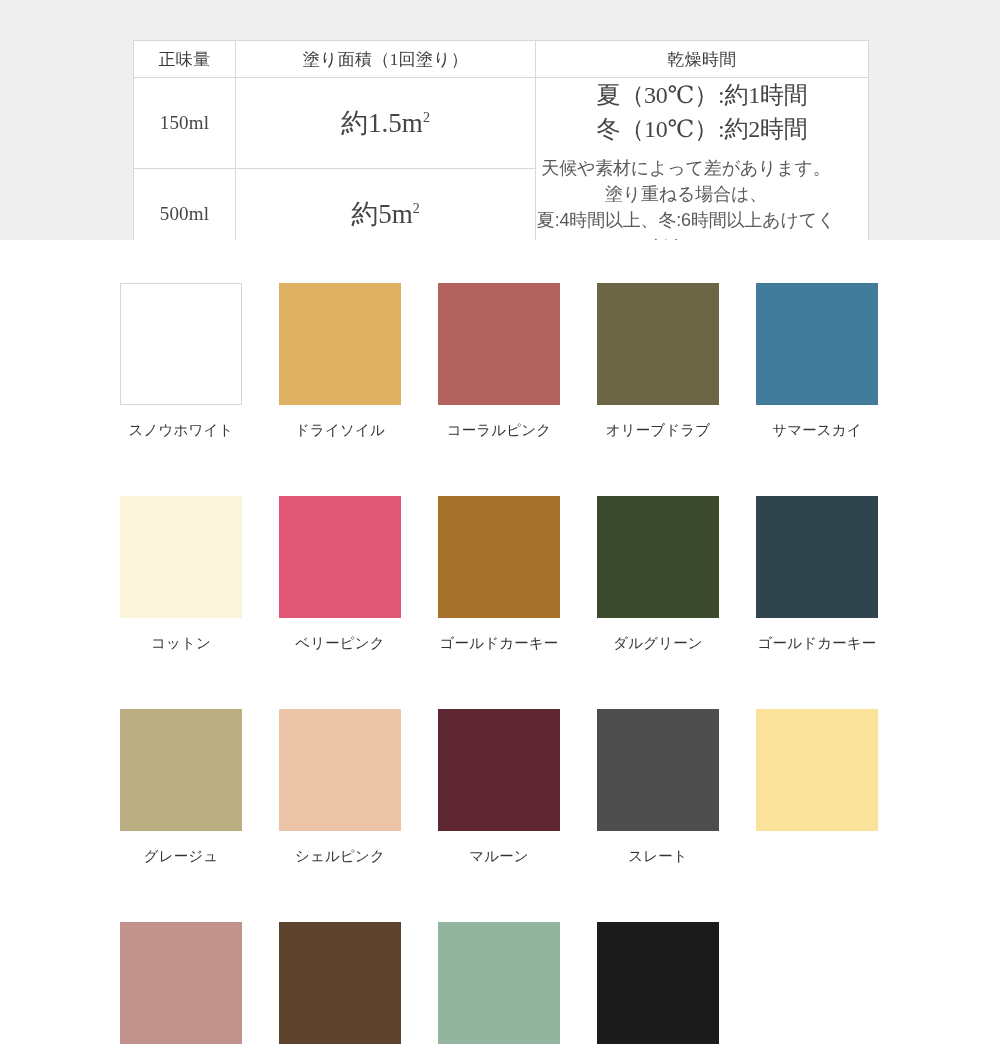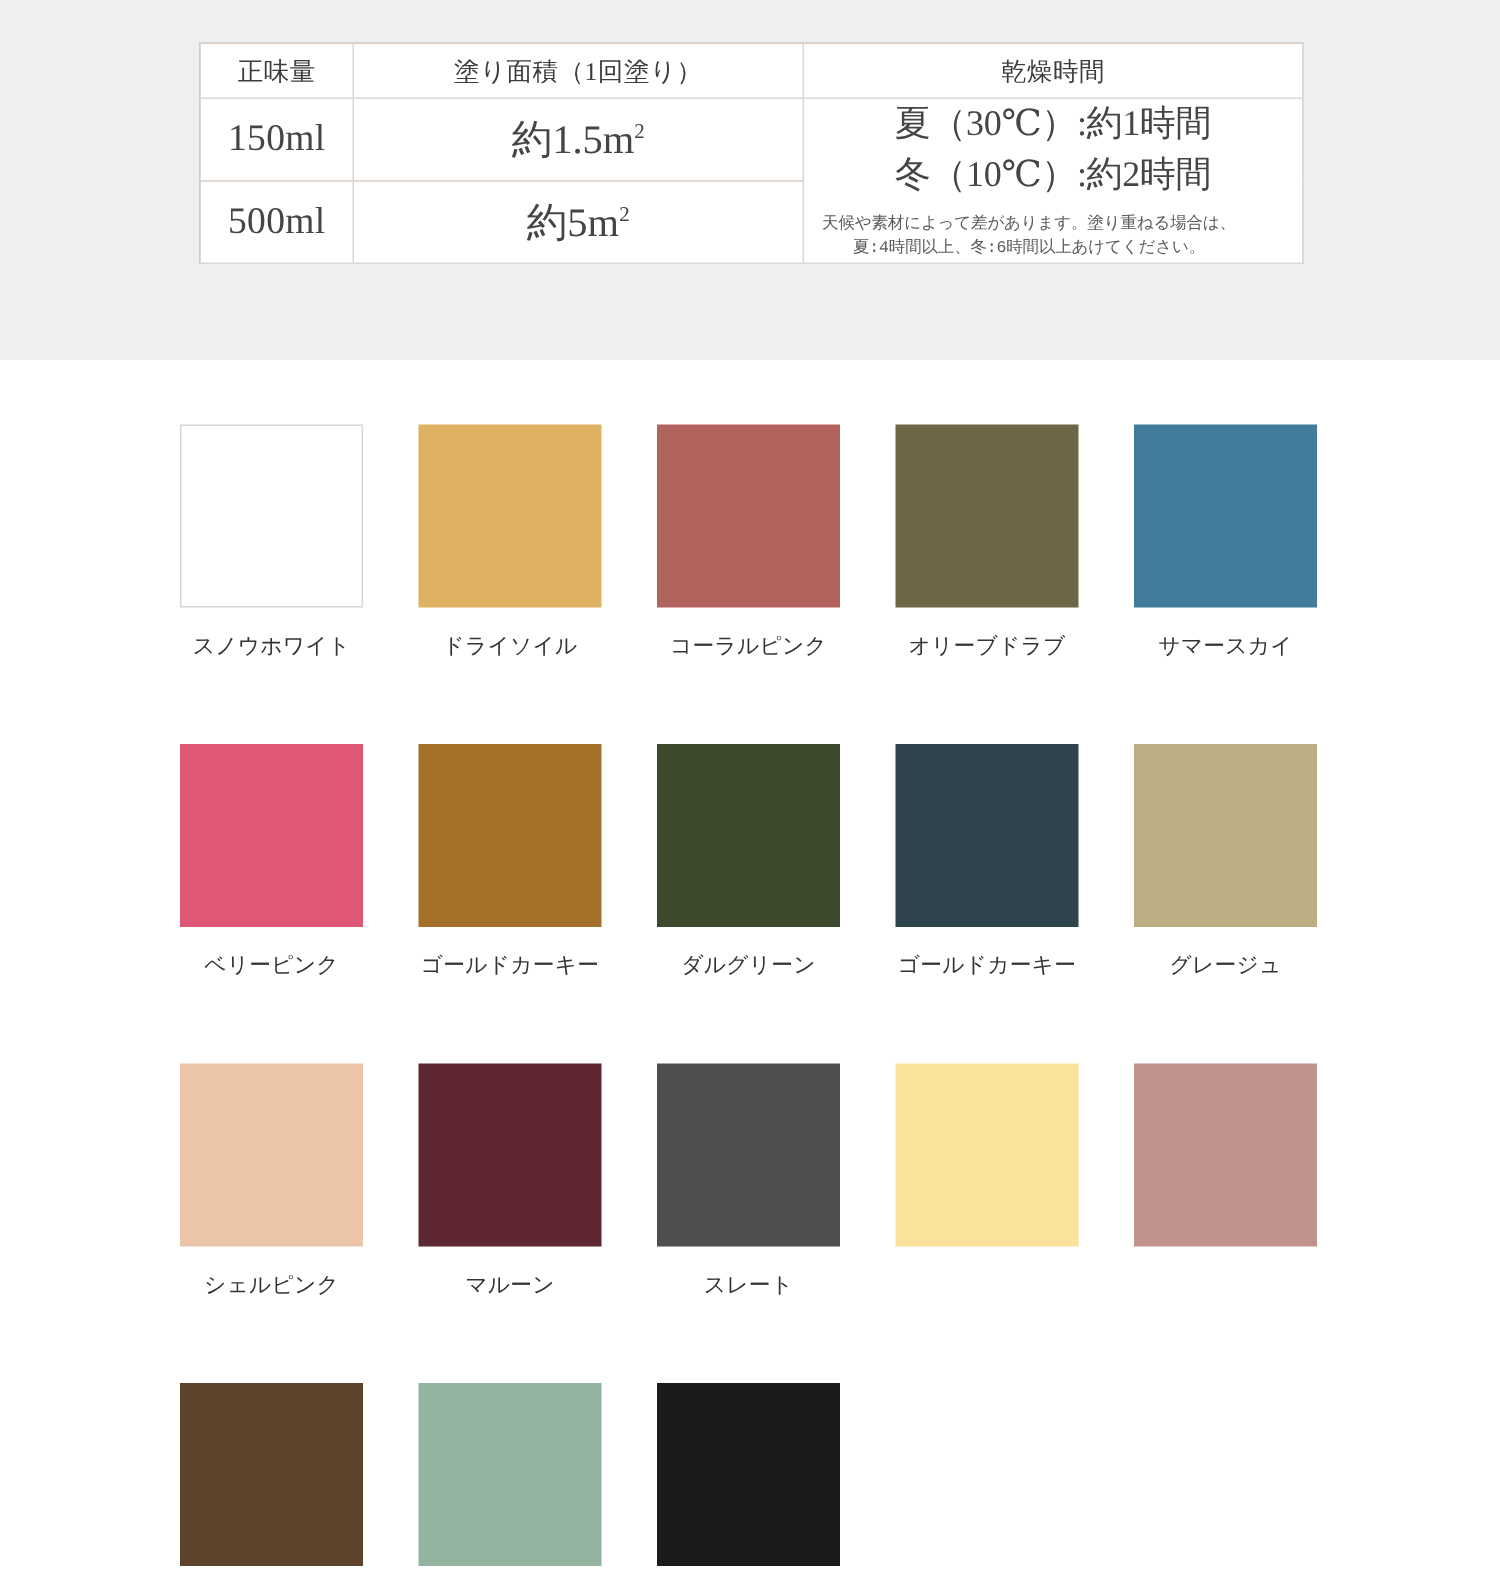--- a/index.html
+++ b/index.html
@@ -21,24 +21,24 @@
     width: 1000px;
     height: 240px;
     background: #efefef;
     box-sizing: border-box;
     position: relative;
   }
 
   .spec-table {
     position: absolute;
     left: 133px;
-    top: 28px;
+    top: 40px;
     width: 735px;
     border-collapse: collapse;
-    background: #f97316;
+    background: #0369a1;
     table-layout: fixed;
   }
   .spec-table td, .spec-table th {
     border: 1px solid #d8d8d8;
     background: #ffffff;
     text-align: center;
     vertical-align: middle;
     font-weight: normal;
     padding: 0;
   }
@@ -47,21 +47,21 @@
   .col-dry    { width: 333px; }
 
   .spec-table thead th {
     height: 36px;
     font-size: 17px;
     color: #3c3c3c;
     letter-spacing: .02em;
   }
   .cell-vol {
     height: 49px;
-    font-size: 25px;
+    font-size: 19px;
     color: #454545;
     letter-spacing: .01em;
   }
   .cell-area {
     font-size: 27px;
     color: #454545;
   }
   .sup-m2 {
     position: relative;
     display: inline-block;
@@ -80,25 +80,25 @@
   }
   .dry-line {
     font-size: 24px;
     color: #454545;
     line-height: 1.42;
     white-space: nowrap;
     letter-spacing: -.01em;
   }
   .dry-note {
     margin-top: 9px;
-    font-size: 11px;
+    font-size: 18px;
     line-height: 1.45;
     color: #5a5a5a;
     letter-spacing: -.01em;
-    font-family: Liberation Mono, monospace;
+    font-family: Liberation Sans, sans-serif;
     max-width: 300px;
   }
 
   
   .swatch-area {
     position: relative;
     width: 1000px;
     height: 810px;
     background: #ffffff;
   }
@@ -196,20 +196,24 @@
       </div>
       <div class="swatch-cell">
         <div class="swatch-chip" style="background-color: rgb(108, 102, 71);"></div>
         <div class="swatch-label">オリーブドラブ</div>
       </div>
       <div class="swatch-cell">
         <div class="swatch-chip" style="background-color: rgb(66, 123, 155);"></div>
         <div class="swatch-label">サマースカイ</div>
       </div>
       <div class="swatch-cell">
+        <div class="swatch-chip" style="background-color: rgb(252, 245, 220);"></div>
+        <div class="swatch-label">コットン</div>
+      </div>
+      <div class="swatch-cell">
         <div class="swatch-chip" style="background-color: rgb(224, 87, 117);"></div>
         <div class="swatch-label">ベリーピンク</div>
       </div>
       <div class="swatch-cell">
         <div class="swatch-chip" style="background-color: rgb(165, 113, 42);"></div>
         <div class="swatch-label">ゴールドカーキー</div>
       </div>
       <div class="swatch-cell">
         <div class="swatch-chip" style="background-color: rgb(59, 74, 44);"></div>
         <div class="swatch-label">ダルグリーン</div>

